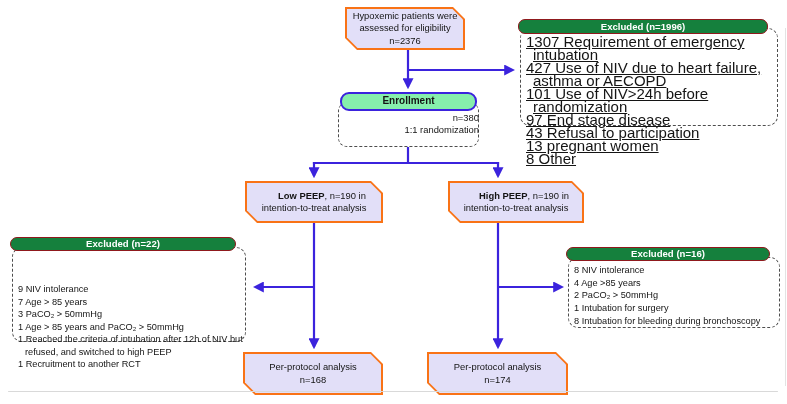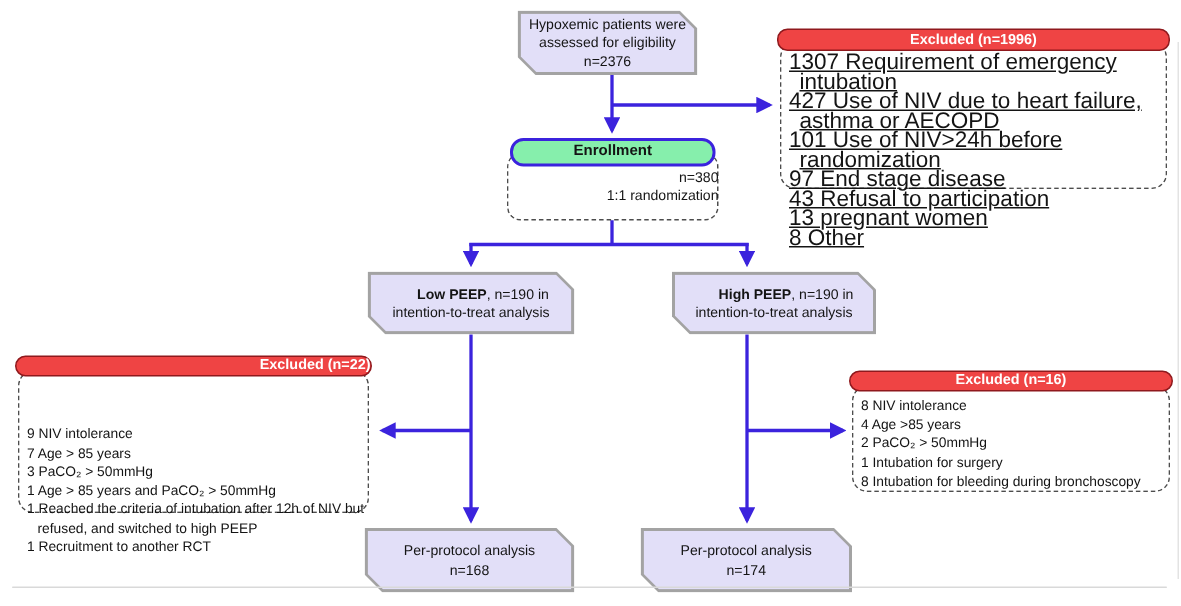--- a/index.html
+++ b/index.html
@@ -9,21 +9,21 @@
     color: #141414;
     width: 787px; height: 404px;
     position: relative;
     overflow: hidden;
   }
   .stage { position: absolute; inset: 0; width: 787px; height: 404px; }
 
   
   .bevel {
     position: absolute;
-    background: #a3a3a3;
+    background: #f97316;
     clip-path: polygon(0 0, calc(100% - 12px) 0, 100% 12px, 100% 100%, 12px 100%, 0 calc(100% - 12px));
   }
   .bevel .fill {
     position: absolute; inset: 2px;
     background: #e2dff8;
     clip-path: polygon(0 0, calc(100% - 10.5px) 0, 100% 10.5px, 100% 100%, 10.5px 100%, 0 calc(100% - 10.5px));
   }
   .bevel .content {
     position: absolute; inset: 0; z-index: 1;
     display: flex; flex-direction: column; align-items: center; justify-content: center;
@@ -33,22 +33,22 @@
   .b { font-weight: bold; padding-left: 16px; }
 
   
   .excluded { position: absolute; }
   .excluded .dashedbox {
     position: absolute; left: 2px; right: 2px; top: 9px;
     border: 1.5px dashed #4d4d4d; border-radius: 10px;
     background: #ffffff;
   }
   .excluded .redhead {
-    position: absolute; left: 0; right: 0; top: 0; z-index: 2;
-    background: #ef4444; border: 1px solid #8f191d; border-radius: 7px;
+    position: absolute; left: 0; right: 12px; top: 0; z-index: 2;
+    background: #15803d; border: 1px solid #8f191d; border-radius: 7px;
     color: #ffffff; font-weight: bold; font-size: 9.6px;
     text-align: center; line-height: 13px; height: 15px;
   }
   .excluded ul {
     position: absolute; left: 8px; right: 4px; top: 16px; z-index: 1;
     list-style: none;
     font-size: 9.2px; line-height: 12.7px;
   }
   .excluded li { padding-left: 7px; text-indent: -7px; }
 
@@ -147,21 +147,21 @@
     <div class="content">
       <div>
         <span class="b">High PEEP</span><span>, n=190 in</span>
       </div>
       <div>intention-to-treat analysis</div>
     </div>
   </div>
 
   <div class="excluded" style="left:10px; top:237px; width:238px; height:105px;">
     <div class="dashedbox" style="height:95px; top:10px;"></div>
-    <div class="redhead" style="height:14px; line-height:12px;text-align:right;">Excluded (n=22)</div>
+    <div class="redhead" style="height:14px; line-height:12px;">Excluded (n=22)</div>
     <ul style="top:18px; line-height:12.5px;margin-top:28px;">
       <li>9 NIV intolerance</li>
       <li>7 Age &gt; 85 years</li>
       <li>3 PaCO₂ &gt; 50mmHg</li>
       <li>1 Age &gt; 85 years and PaCO₂ &gt; 50mmHg</li>
       <li>1 Reached the criteria of intubation after 12h of NIV but refused, and switched to high PEEP</li>
       <li>1 Recruitment to another RCT</li>
     </ul>
   </div>
 

